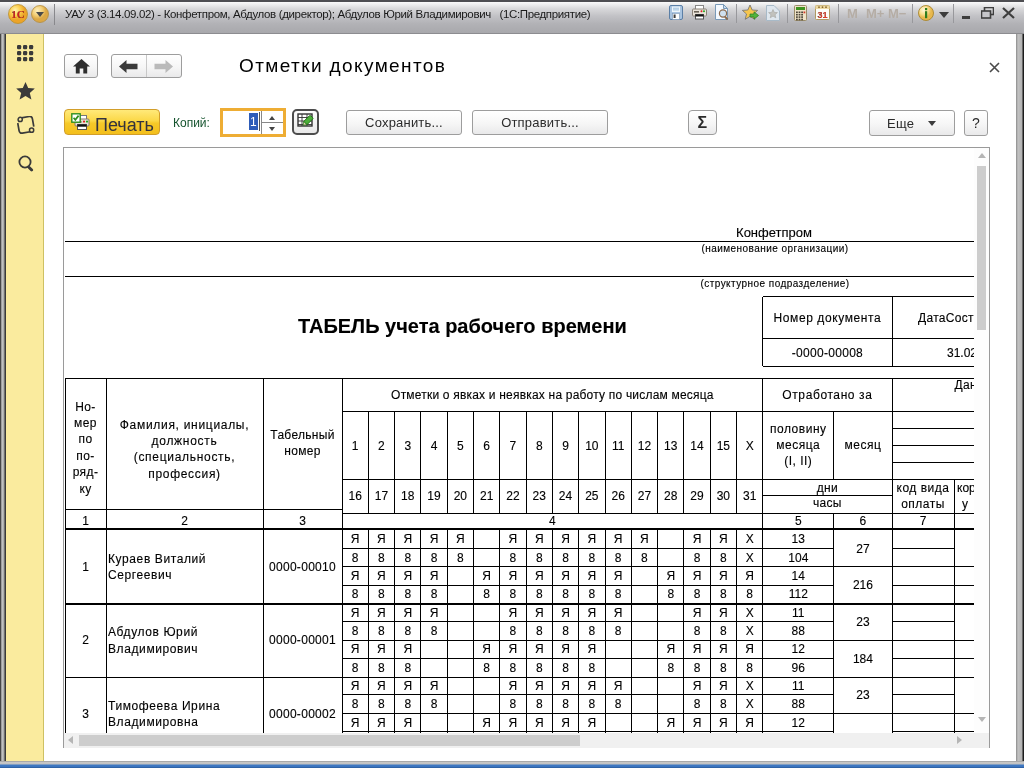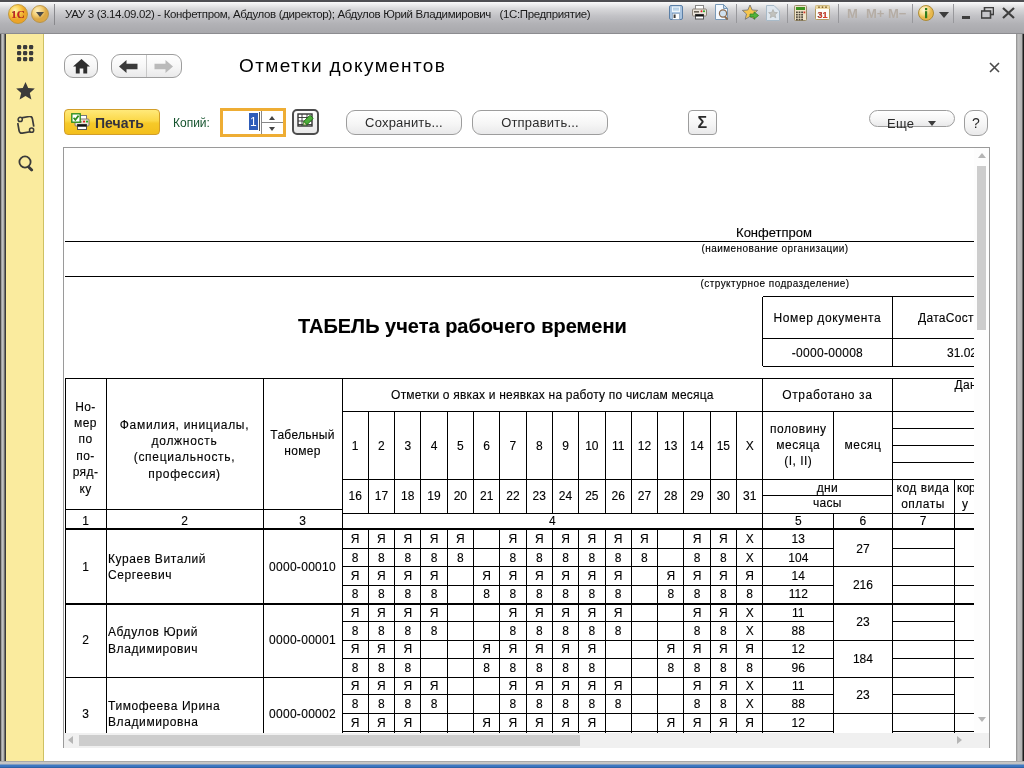--- a/index.html
+++ b/index.html
@@ -3,21 +3,21 @@
 *{margin:0;padding:0;box-sizing:border-box}
 html,body{width:1024px;height:768px;overflow:hidden;font-family:"Liberation Sans",sans-serif}
 body{position:relative;background:#fff}
 .abs{position:absolute}
 #titlebar{left:0;top:0;width:1024px;height:34px;background:linear-gradient(#fafafa 0%,#d8d8da 22%,#c2c2c6 45%,#b2b2b6 70%,#a8a8ac 100%);border-top:2px solid #4e4e52;border-bottom:1px solid #8c8c90}
 #titletext{left:65px;top:7.5px;font-size:11.5px;letter-spacing:-0.35px;color:#1a1a1a;white-space:nowrap}
 #lborder{left:0;top:34px;width:6px;height:727px;background:linear-gradient(90deg,#1c1c1c 0,#c9c9c9 2px,#a5a5a5 4px,#3a3a3a 5px,#3a3a3a 6px)}
 #rborder{left:1016px;top:34px;width:8px;height:727px;background:linear-gradient(90deg,#8a8a8a 0,#c2c2c2 2px,#b2b2b2 6px,#1c1c1c 7px)}
 #bborder{left:0;top:761px;width:1024px;height:7px;background:linear-gradient(#8a8a8a 0,#c8c8c8 1px,#c2c2c2 3px,#3f7ac4 4px,#3a72bd 6px,#24538f 7px)}
 #sidebar{left:6px;top:34px;width:38px;height:727px;background:#faeb9e;border-right:1px solid #cec163}
-.btn{position:absolute;border:1px solid #9d9d9d;border-radius:9px;background:linear-gradient(#ffffff 0%,#f6f6f6 55%,#e9e9ea 100%);color:#2b2b2b;font-size:13px;letter-spacing:0.2px;text-align:center}
+.btn{position:absolute;border:1px solid #9d9d9d;border-radius:3px;background:linear-gradient(#ffffff 0%,#f6f6f6 55%,#e9e9ea 100%);color:#2b2b2b;font-size:13px;letter-spacing:0.2px;text-align:center}
 #docframe{left:63px;top:147px;width:927px;height:601px;border:1px solid #9a9a9a;background:#fff}
 .sbthumb{position:absolute;background:#cdcdcd}
 .arr{position:absolute;width:0;height:0}
 svg text{stroke:#000;stroke-width:0.12px}
 </style></head><body>
 <div id="titlebar" class="abs"></div>
 <div id="titletext" class="abs">УАУ 3 (3.14.09.02) - Конфетпром, Абдулов (директор); Абдулов Юрий Владимирович&nbsp;&nbsp;&nbsp;(1С:Предприятие)</div>
 <svg class="abs" style="left:8px;top:4px" width="20" height="20" viewBox="0 0 20 20" xmlns="http://www.w3.org/2000/svg">
     <defs>
       <radialGradient id="lg" cx="35%" cy="30%">
@@ -181,21 +181,21 @@
  <rect x="6.5" y="2.5" width="9" height="4" fill="#fff" stroke="#777"></rect>
  <rect x="4" y="6" width="14" height="7" rx="1" fill="#e8e0d4" stroke="#847b6d"></rect>
  <circle cx="13" cy="8.6" r="1.1" fill="#d22"></circle>
     <circle cx="16" cy="8.6" r="1.1" fill="#2a2"></circle>
  <rect x="5.5" y="8" width="5" height="1.8" fill="#6b6257"></rect>
  <rect x="6.5" y="11.5" width="9" height="5" fill="#fff" stroke="#555"></rect>
     <rect x="6.5" y="11.5" width="9" height="2.2" fill="#111"></rect>
  <rect x="0.8" y="0.8" width="8.4" height="8.4" fill="#fff" stroke="#2f8f1f" stroke-width="1.4"></rect>
  <path d="M2.6 4.8 L4.3 6.8 L7.6 2.6" fill="none" stroke="#2f8f1f" stroke-width="1.7"></path>
 </svg>
-<div class="abs" style="left:95px;top:115px;font-size:14px;font-weight:bold;color:#33323e">Печать</div>
+<div class="abs" style="left:95px;top:115px;font-size:18px;font-weight:normal;color:#33323e">Печать</div>
 <div class="abs" style="left:173px;top:116px;font-size:12px;color:#14532d">Копий:</div>
 <div class="abs" style="left:220px;top:108px;width:66px;height:29px;border:3px solid #eead34;background:#fff"></div>
 <div class="abs" style="left:249px;top:113px;width:9px;height:17px;background:#2e5cb8"></div>
 <div class="abs" style="left:250px;top:115px;font-size:12px;color:#fff">1</div>
 <div class="abs" style="left:258.5px;top:112px;width:1px;height:19px;background:#555"></div>
 <div class="abs" style="left:261px;top:111px;width:1px;height:23px;background:#888"></div>
 <div class="abs" style="left:262px;top:122px;width:21px;height:1px;background:#888"></div>
 <div class="arr" style="left:269px;top:116px;border-left:3.5px solid transparent;border-right:3.5px solid transparent;border-bottom:4.5px solid #444"></div>
 <div class="arr" style="left:269px;top:126.5px;border-left:3.5px solid transparent;border-right:3.5px solid transparent;border-top:4.5px solid #444"></div>
 <div class="abs" style="left:292px;top:109px;width:27px;height:26px;border:2px solid #4d4d4d;border-radius:5px;background:linear-gradient(#fdfdfd,#e9e9e9)"></div>
@@ -203,21 +203,21 @@
  <rect x="1" y="1" width="14" height="12" fill="#fff" stroke="#333" stroke-width="1.4"></rect>
  <path d="M1 4.5 H15 M1 8 H15 M1 11.5 H15 M5 1 V13 M10 1 V13" stroke="#333" stroke-width="0.9"></path>
  <g transform="rotate(45 12 6)">
       <rect x="10" y="2.5" width="4.6" height="9" rx="0.8" fill="#4cae3a" stroke="#1e6e14" stroke-width="0.9"></rect>
       <path d="M10 11.5 h4.6 l-2.3 3.2 Z" fill="#e8d8b0" stroke="#1e6e14" stroke-width="0.7"></path>
     </g>
 </svg>
 <div class="btn" style="left:346px;top:110px;width:116px;height:25px;line-height:24px">Сохранить...</div>
 <div class="btn" style="left:472px;top:110px;width:136px;height:25px;line-height:24px">Отправить...</div>
 <div class="btn" style="left:688px;top:110px;width:29px;height:25px;line-height:23px;font-size:16px;font-weight:bold;border-radius:4px">Σ</div>
-<div class="btn" style="left:869px;top:110px;width:86px;height:17px;line-height:25px">Еще&nbsp;&nbsp;&nbsp;&nbsp;&nbsp;&nbsp;</div>
+<div class="btn" style="left:869px;top:110px;width:86px;height:26px;line-height:25px">Еще&nbsp;&nbsp;&nbsp;&nbsp;&nbsp;&nbsp;</div>
 <div class="arr" style="left:928px;top:121px;border-left:4.5px solid transparent;border-right:4.5px solid transparent;border-top:5.5px solid #3c3c3c"></div>
 <div class="btn" style="left:964px;top:110px;width:24px;height:26px;line-height:25px;font-size:14px">?</div>
 
 <div id="docframe" class="abs"></div>
 <svg width="910" height="585" viewBox="0 0 910 585" xmlns="http://www.w3.org/2000/svg" shape-rendering="crispEdges" style="position:absolute;left:64px;top:148px">
 <rect width="910" height="585" fill="#fff"></rect>
 <text x="710" y="89" font-size="13" text-anchor="middle" font-weight="normal" font-family="&quot;Liberation Sans&quot;, sans-serif" fill="#000">Конфетпром</text>
 <line x1="1" y1="93.5" x2="910" y2="93.5" stroke="#000" stroke-width="1"></line>
 <text x="711" y="104" font-size="10" text-anchor="middle" font-weight="normal" letter-spacing="0.45" font-family="&quot;Liberation Sans&quot;, sans-serif" fill="#000">(наименование организации)</text>
 <line x1="1" y1="128" x2="910" y2="128" stroke="#000" stroke-width="1"></line>

